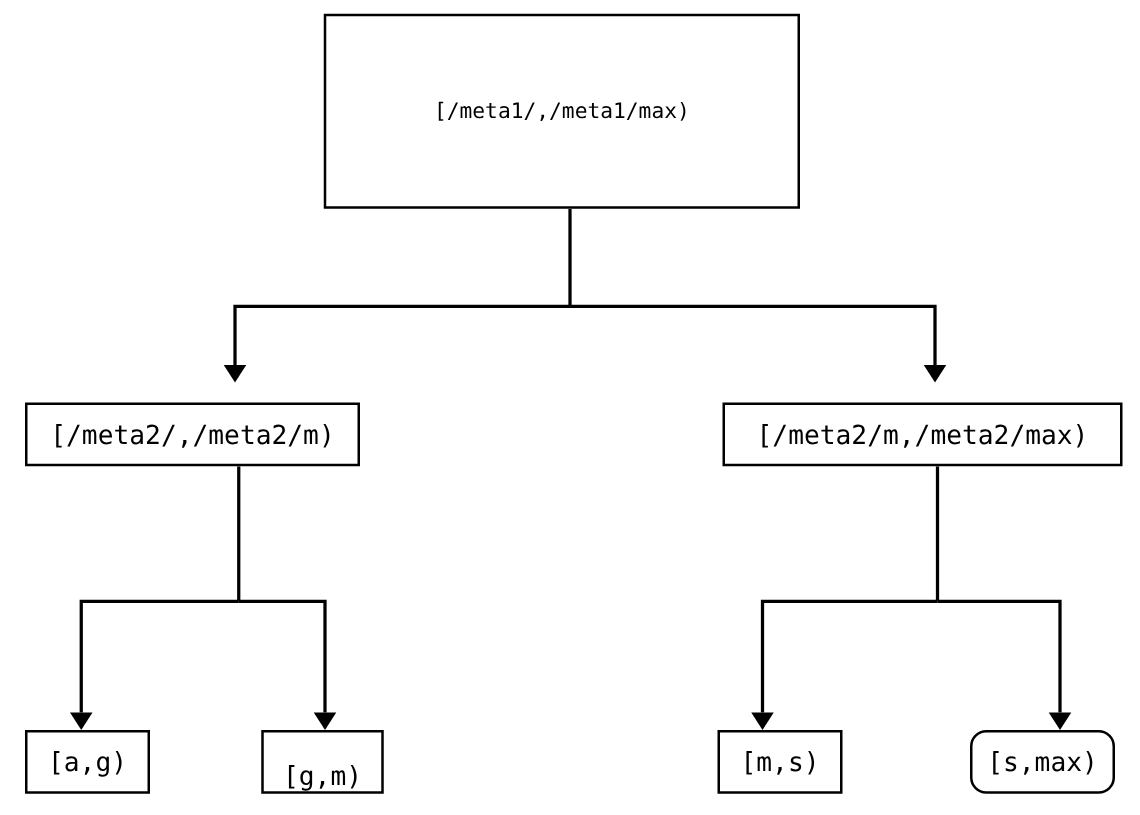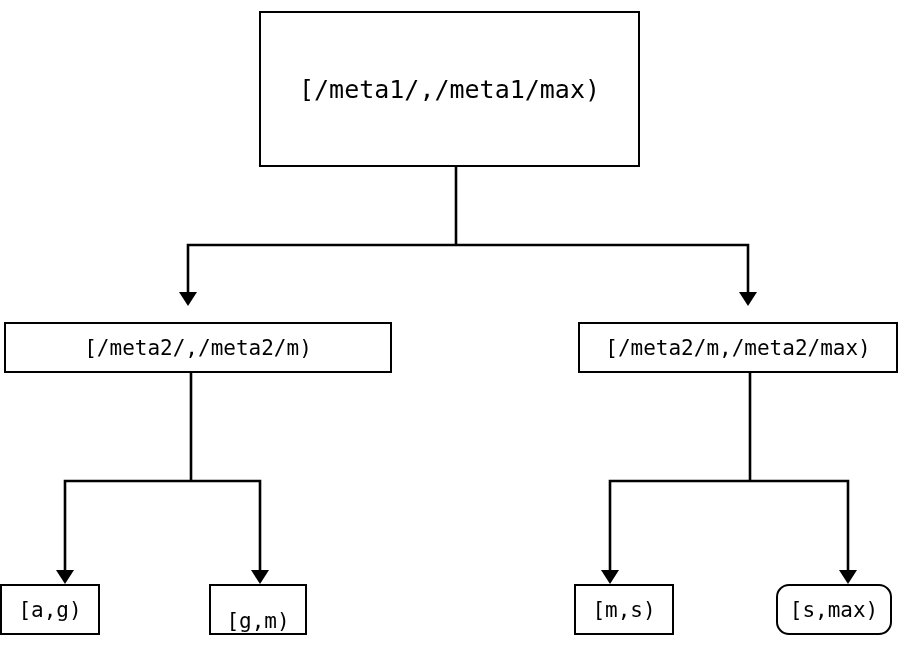--- a/index.html
+++ b/index.html
@@ -29,21 +29,21 @@
     border: 2px solid #000000;
     background: #ffffff;
     display: flex;
     align-items: center;
     justify-content: center;
     color: #000000;
     white-space: nowrap;
     letter-spacing: 0px;
   }
   .node-root {
-    font-size: 25px;
+    font-size: 17px;
   }
   .node-mid {
     font-size: 21px;
   }
   .node-leaf {
     font-size: 21px;
   }
 </style>
 </head>
 <body>
@@ -75,29 +75,29 @@
         <polygon points="251,570 269,570 260,584"></polygon>
         <polygon points="601,570 619,570 610,584"></polygon>
         <polygon points="839,570 857,570 848,584"></polygon>
       </g>
   </svg>
 
   <div class="node node-root" style="left: 259px; top: 11px; width: 381px; height: 156px;">
     <span>[/meta1/,/meta1/max)</span>
   </div>
 
-  <div class="node node-mid" style="left: 4px; top: 322px; width: 388px; height: 51px;">
+  <div class="node node-mid" style="left: 20px; top: 322px; width: 268px; height: 51px;">
     <span>[/meta2/,/meta2/m)</span>
   </div>
 
   <div class="node node-mid" style="left: 578px; top: 322px; width: 320px; height: 51px; text-align: right;">
     <span>[/meta2/m,/meta2/max)</span>
   </div>
 
-  <div class="node node-leaf" style="left: 0; top: 584px; width: 100px; height: 51px;">
+  <div class="node node-leaf" style="left: 20px; top: 584px; width: 100px; height: 51px;">
     <span>[a,g)</span>
   </div>
 
   <div class="node node-leaf" style="left: 209px; top: 584px; width: 98px; height: 51px; align-items: flex-end;">
     <span>[g,m)</span>
   </div>
 
   <div class="node node-leaf" style="left: 574px; top: 584px; width: 100px; height: 51px;">
     <span>[m,s)</span>
   </div>

